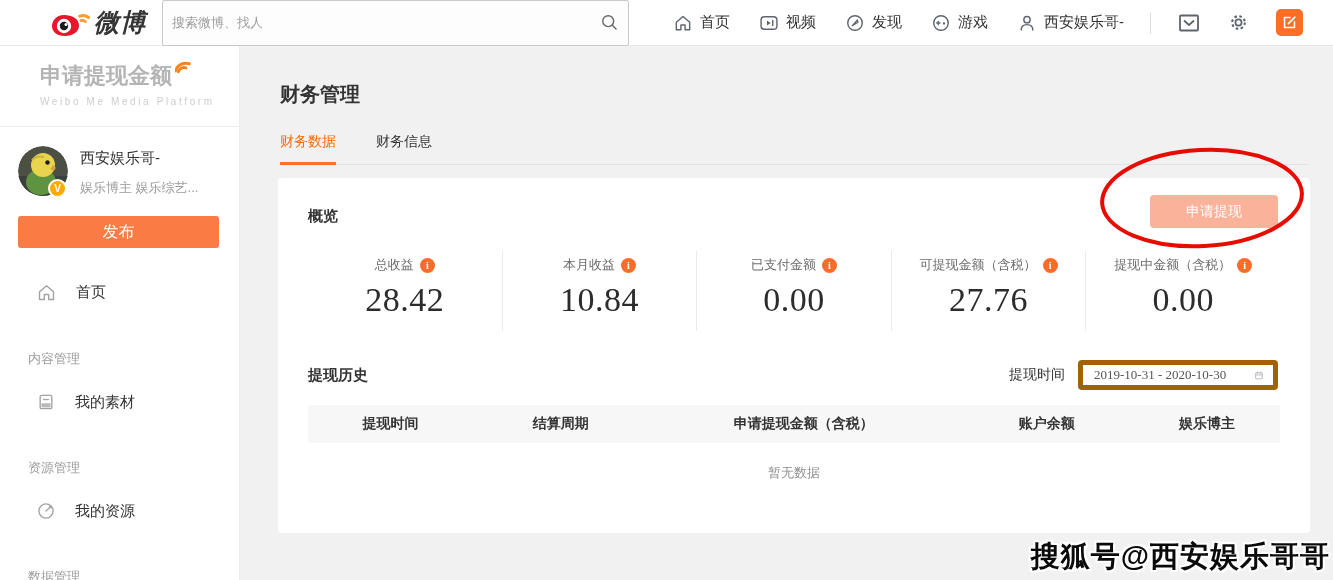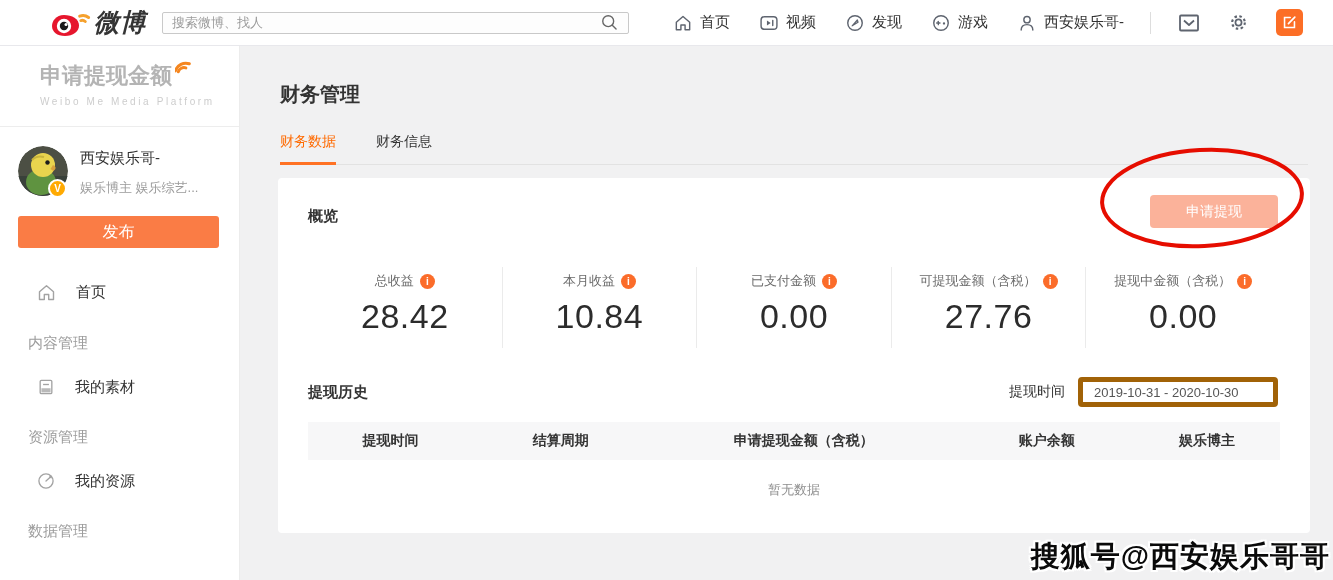--- a/index.html
+++ b/index.html
@@ -6,21 +6,21 @@
   html,body { width:1333px; height:580px; overflow:hidden; }
   body { font-family:"Liberation Sans","DejaVu Sans",sans-serif; background:#fff; }
   .app { position:relative; width:1333px; height:580px; background:#fef9c3; }
 
   
   .navbar { position:absolute; top:0; left:0; right:0; height:46px; background:#fff;
             border-bottom:1px solid #e8e8ec; display:flex; align-items:center; z-index:5; }
   .nav-left { display:flex; align-items:center; padding-left:50px; }
   .logo-mark { width:42px; height:32px; }
   .brand-text { font-size:25px; font-weight:bold; font-style:italic; color:#343434; margin-left:2px; letter-spacing:1px; }
-  .search-box { margin-left:16px; width:467px; height:22px; border:1px solid #c9c9c9; border-radius:2px;
+  .search-box { margin-left:16px; width:467px; height:46px; border:1px solid #c9c9c9; border-radius:2px;
                 background:#fdfdfd; display:flex; align-items:center; padding:0 9px; }
   .search-box input { flex:1; border:none; outline:none; background:transparent; font-size:13px; color:#333;
                       font-family:inherit; }
   .search-box input::placeholder { color:#9a9a9a; }
   .nav-right { margin-left:auto; display:flex; align-items:center; padding-right:30px; }
   .nav-item { display:flex; align-items:center; gap:7px; font-size:15px; color:#333; margin-left:29px; cursor:pointer; }
   .nav-item svg { display:block; }
   .nav-divider { width:1px; height:22px; background:#ddd; margin-left:26px; }
   .icon-btn { margin-left:26px; cursor:pointer; display:flex; align-items:center; }
   .compose-btn { margin-left:26px; width:27px; height:27px; border-radius:5px; background:#fc6e26;
@@ -39,38 +39,38 @@
              background:#ffaa02; border:2px solid #fff; color:#fff; font-size:10px; font-weight:bold;
              display:flex; align-items:center; justify-content:center; }
   .p-info { margin-left:12px; padding-top:3px; }
   .p-name { font-size:15px; color:#333; }
   .p-tags { font-size:13px; color:#9b9b9b; margin-top:11px; }
   .publish-btn { margin:19px 16px 0 18px; width:201px; height:32px; background:#fa7c45; border:none;
                  color:#fff; font-size:16px; border-radius:3px; display:flex; align-items:center;
                  justify-content:center; cursor:pointer; font-family:inherit; }
   .menu-home { display:flex; align-items:center; gap:19px; padding-left:36px; margin-top:34px;
                font-size:15px; color:#333; cursor:pointer; }
-  .menu-section { padding-left:28px; font-size:15px; color:#9c9c9c; margin-top:31px; }
+  .menu-section { padding-left:28px; font-size:13px; color:#9c9c9c; margin-top:47px; }
   .menu-item { display:flex; align-items:center; gap:19px; padding-left:36px; margin-top:24px;
                font-size:15px; color:#333; cursor:pointer; }
 
   
   .main { position:absolute; top:46px; left:240px; right:0; bottom:0; background:#f1f1f2; }
   .page-title { padding:35px 0 0 40px; font-size:20px; font-weight:bold; color:#333; }
   .tabs { margin:25px 25px 15px 40px; display:flex; gap:40px; border-bottom:1px solid #e2e2e2; }
   .tab { font-size:14px; color:#333; padding-bottom:13px; cursor:pointer; position:relative; }
   .tab.active { color:#ff6a00; }
   .tab.active::after { content:""; position:absolute; left:0; right:0; bottom:-1px; height:3px; background:#ff7224; }
 
-  .card { position:absolute; left:38px; top:132px; right:23px; bottom:47px; background:#fff; border-radius:4px; }
+  .card { position:absolute; left:38px; top:132px; right:23px; bottom:47px; background:#fff; border-radius:4px;font-family:Liberation Serif, serif; }
   .card-head { display:flex; justify-content:space-between; align-items:center; padding:17px 32px 0 30px; }
   .card-title { font-size:15px; font-weight:bold; color:#333; padding-top:9px; }
   .withdraw-btn { width:128px; height:33px; border:none; border-radius:4px; background:#fbb29a; color:#fff;
                   font-size:14px; cursor:not-allowed; font-family:inherit; }
-  .stats { display:flex; margin-top:39px; padding:0 30px; }
+  .stats { display:flex; margin-top:23px; padding:0 30px; }
   .stat { flex:1; text-align:center; padding:4px 0 12px; }
   .stat + .stat { border-left:1px solid #ebebeb; }
   .stat-label { font-size:13px; color:#6b6b6b; display:inline-flex; align-items:center; gap:6px; }
   .info-dot { width:15px; height:15px; border-radius:50%; background:#fb6c2a; color:#fff; font-size:10px;
               font-weight:bold; display:inline-flex; align-items:center; justify-content:center; font-style:normal; }
   .info-dot::after { content:"i"; }
   .stat-value { font-size:34px; color:#2c2c2c; margin-top:7px; letter-spacing:.5px; }
 
   .history-head { display:flex; justify-content:space-between; align-items:center; margin-top:29px; padding:0 32px 0 30px; }
   .history-title { font-size:15px; font-weight:bold; color:#333; }

